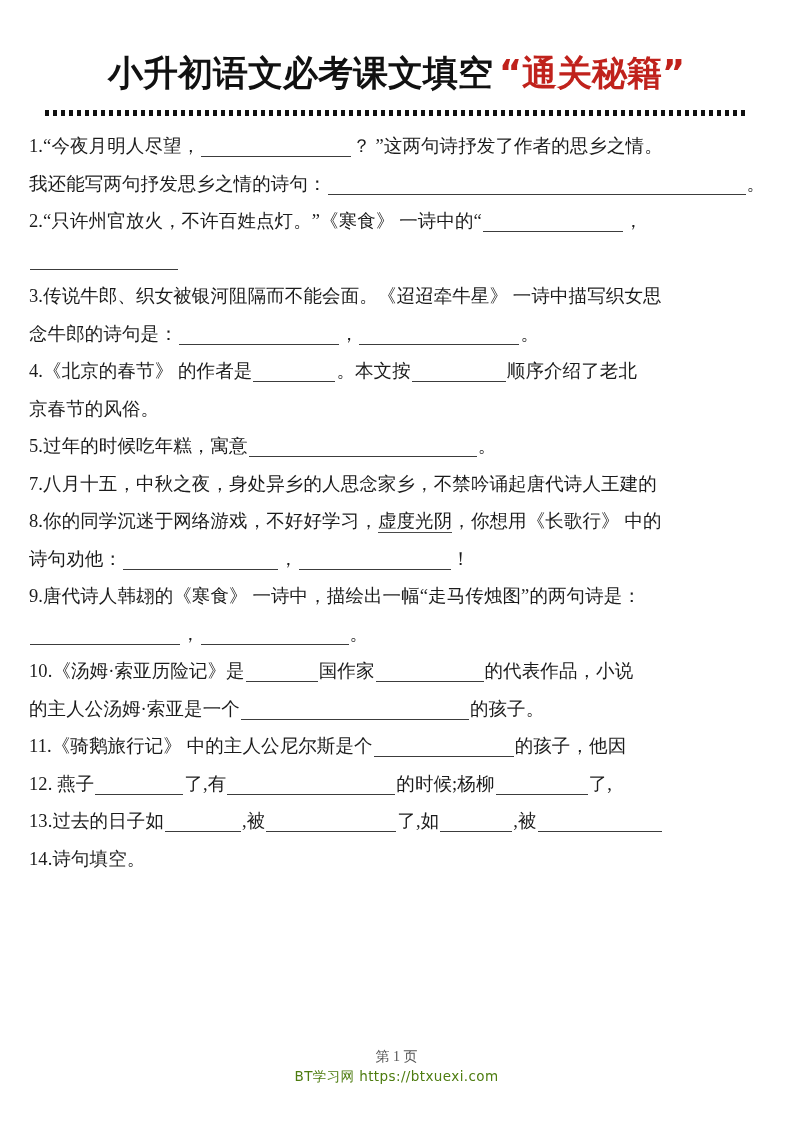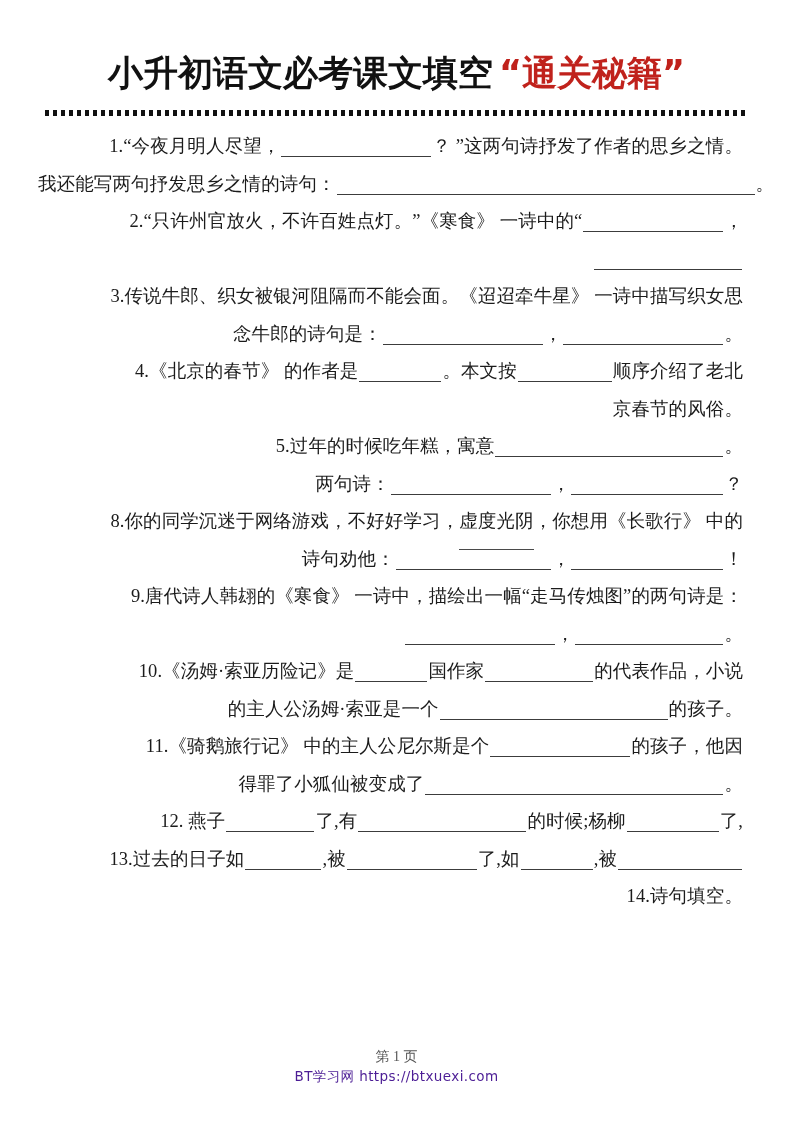--- a/index.html
+++ b/index.html
@@ -53,24 +53,23 @@
     width: 703px;
     height: 6px;
     background-image: linear-gradient(to right, #111111 0 4px, rgba(255,255,255,0) 4px 8px);
     background-size: 8px 6px;
     background-repeat: repeat-x;
   }
 
   
   .content {
     position: absolute;
-    left: 38px;
+    left: 29px;
     top: 128px;
     width: 705px;
-    text-align: right;
   }
   .line {
     font-family: "Liberation Serif", "DejaVu Serif", serif;
     font-size: 18.5px;
     line-height: 37.5px;
     height: 37.5px;
     color: #1b1b1b;
     white-space: nowrap;
     letter-spacing: 0.1px;
   }
@@ -78,33 +77,33 @@
   .blank {
     display: inline-block;
     border-bottom: 1.4px solid #3c3c3c;
     height: 22px;
     vertical-align: -5px;
     margin: 0 1px;
   }
   
   .emph {
     border-bottom: 1px solid #4a4a4a;
-    padding-bottom: 18px;
+    padding-bottom: 1px;
   }
 
   
   .watermark {
     position: absolute;
     left: 0;
     top: 1068px;
     width: 793px;
     text-align: center;
     font-family: "DejaVu Sans", "Liberation Sans", sans-serif;
     font-size: 13.5px;
-    color: #4c1d95;
+    color: #4d7c0f;
     white-space: nowrap;
     letter-spacing: 0.4px;
   }
   .pagenum {
     position: absolute;
     left: 0;
     top: 1048px;
     width: 793px;
     text-align: center;
     font-family: "Liberation Serif", "DejaVu Serif", serif;
@@ -127,29 +126,28 @@
   <div class="content" id="content">
       <div class="line"><span>1.“今夜月明人尽望，</span><span class="blank" style="width: 150px;"></span><span>？ ”这两句诗抒发了作者的思乡之情。</span></div>
       <div class="line"><span>我还能写两句抒发思乡之情的诗句：</span><span class="blank" style="width: 418px;"></span><span>。</span></div>
       <div class="line"><span>2.“只许州官放火，不许百姓点灯。”《寒食》 一诗中的“</span><span class="blank" style="width: 140px;"></span><span>，</span></div>
       <div class="line"><span class="blank" style="width: 148px;"></span></div>
       <div class="line"><span>3.传说牛郎、织女被银河阻隔而不能会面。《迢迢牵牛星》 一诗中描写织女思</span></div>
       <div class="line"><span>念牛郎的诗句是：</span><span class="blank" style="width: 160px;"></span><span>，</span><span class="blank" style="width: 160px;"></span><span>。</span></div>
       <div class="line"><span>4.《北京的春节》 的作者是</span><span class="blank" style="width: 82px;"></span><span>。本文按</span><span class="blank" style="width: 94px;"></span><span>顺序介绍了老北</span></div>
       <div class="line"><span>京春节的风俗。</span></div>
       <div class="line"><span>5.过年的时候吃年糕，寓意</span><span class="blank" style="width: 228px;"></span><span>。</span></div>
-      <div class="line"><span>两句诗：</span><span class="blank" style="width: 160px;"></span><span>，</span><span class="blank" style="width: 152px;"></span><span>？</span></div>
+      <div class="line"><span>7.八月十五，中秋之夜，身处异乡的人思念家乡，不禁吟诵起唐代诗人王建的</span></div>
       <div class="line"><span>8.你的同学沉迷于网络游戏，不好好学习，</span><span class="emph">虚度光阴</span><span>，你想用《长歌行》 中的</span></div>
       <div class="line"><span>诗句劝他：</span><span class="blank" style="width: 155px;"></span><span>，</span><span class="blank" style="width: 152px;"></span><span>！</span></div>
       <div class="line"><span>9.唐代诗人韩翃的《寒食》 一诗中，描绘出一幅“走马传烛图”的两句诗是：</span></div>
       <div class="line"><span class="blank" style="width: 150px;"></span><span>，</span><span class="blank" style="width: 148px;"></span><span>。</span></div>
       <div class="line"><span>10.《汤姆·索亚历险记》是</span><span class="blank" style="width: 72px;"></span><span>国作家</span><span class="blank" style="width: 108px;"></span><span>的代表作品，小说</span></div>
       <div class="line"><span>的主人公汤姆·索亚是一个</span><span class="blank" style="width: 228px;"></span><span>的孩子。</span></div>
       <div class="line"><span>11.《骑鹅旅行记》 中的主人公尼尔斯是个</span><span class="blank" style="width: 140px;"></span><span>的孩子，他因</span></div>
-      <div class="line"><span>得罪了小狐仙被变成了</span><span class="blank" style="width: 298px;"></span><span>。</span></div>
       <div class="line"><span>12. 燕子</span><span class="blank" style="width: 88px;"></span><span>了,有</span><span class="blank" style="width: 168px;"></span><span>的时候;杨柳</span><span class="blank" style="width: 92px;"></span><span>了,</span></div>
       <div class="line"><span>13.过去的日子如</span><span class="blank" style="width: 76px;"></span><span>,被</span><span class="blank" style="width: 130px;"></span><span>了,如</span><span class="blank" style="width: 72px;"></span><span>,被</span><span class="blank" style="width: 124px;"></span></div>
       <div class="line"><span>14.诗句填空。</span></div>
     </div>
 
   <div class="watermark">BT学习网 https://btxuexi.com</div>
   <div class="pagenum">第 1 页</div>
 
 </div>
 

